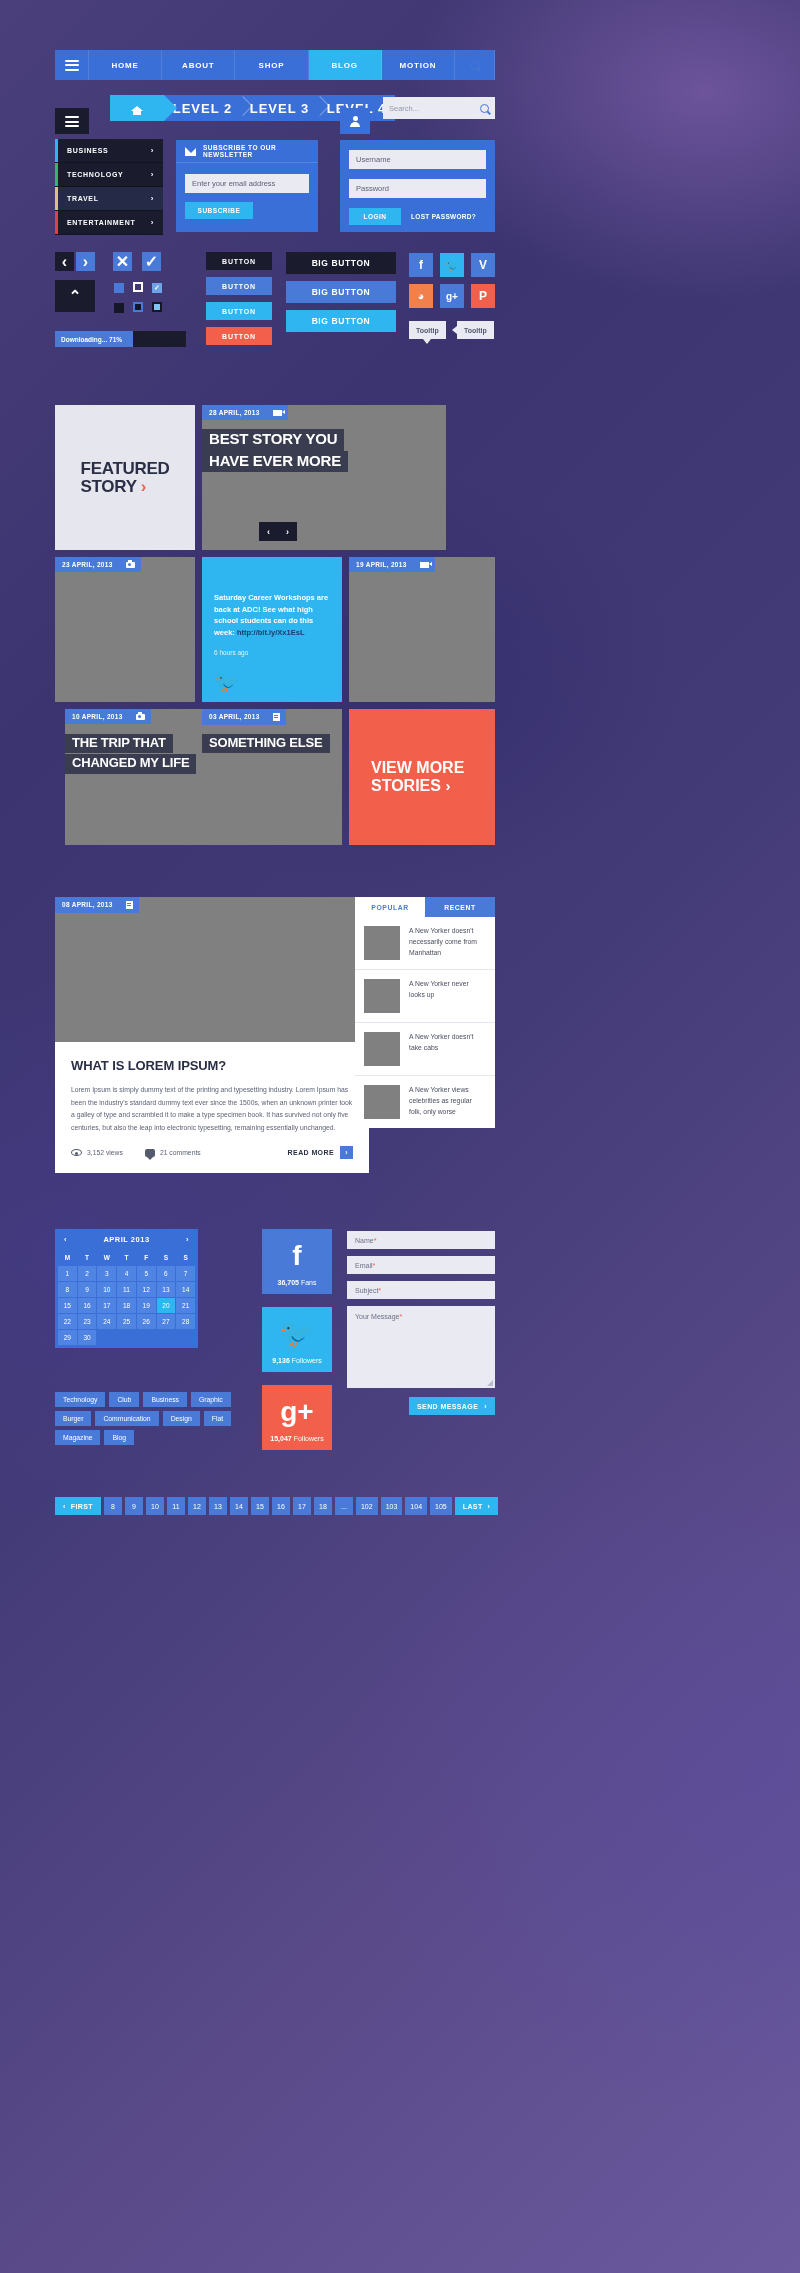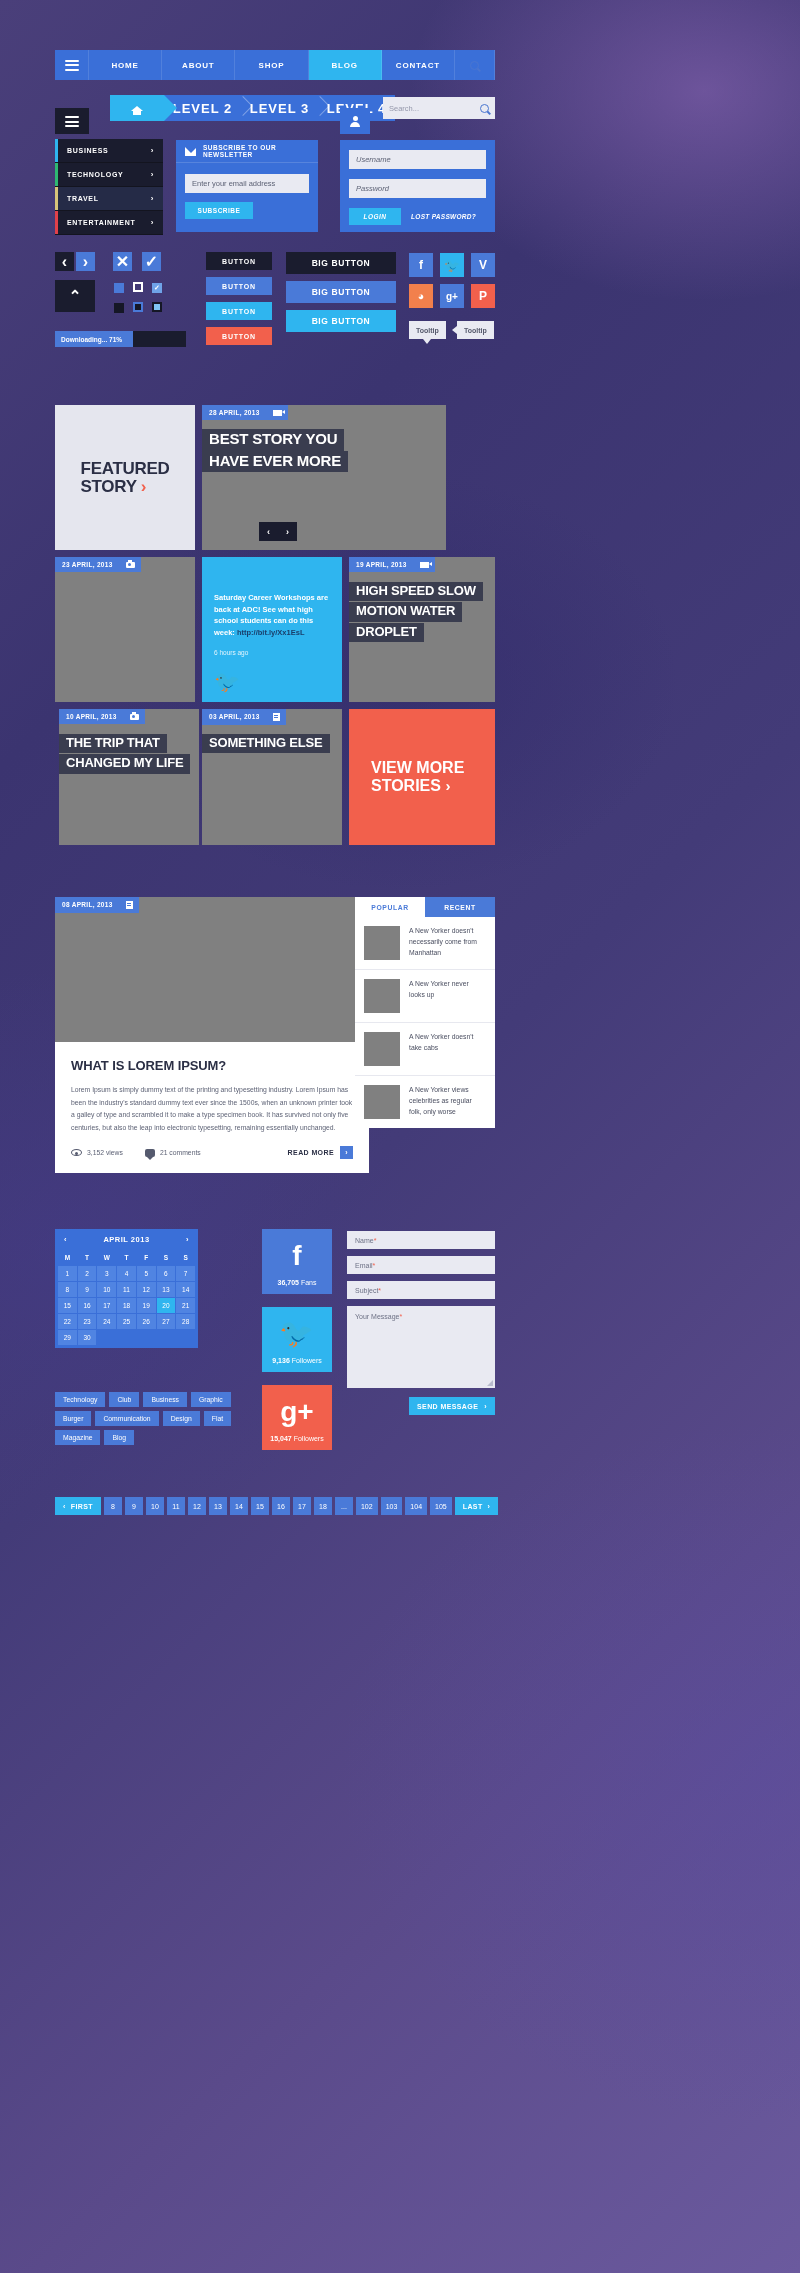--- a/index.html
+++ b/index.html
@@ -82,21 +82,21 @@
   .news-btn { margin:9px 9px 0; width:68px; height:17px; background:#2fb5ef;
     display:flex;align-items:center;justify-content:center; color:#fff; font-size:6.5px;
     letter-spacing:.5px; font-weight:bold; }
 
   
   .login-ico { position:absolute; left:340px; top:108px; width:30px; height:26px; background:#3a6fd8;
     display:flex;align-items:center;justify-content:center;}
   .u-ico { width:10px;height:11px;position:relative;}
   .u-ico::before{content:"";position:absolute;left:2.5px;top:0;width:5px;height:5px;border-radius:50%;background:#fff;}
   .u-ico::after{content:"";position:absolute;left:0;top:6px;width:10px;height:5px;border-radius:5px 5px 0 0;background:#fff;}
-  .panel-login { position:absolute; left:340px; top:140px; width:155px; height:92px; background:#3a6fd8;font-style:italic; }
+  .panel-login { position:absolute; left:340px; top:140px; width:155px; height:92px; background:#3a6fd8; }
   .lg-input { margin:10px 9px 0; height:19px; background:#e9eaf2; display:flex;
     align-items:center; padding-left:7px; color:#5d6275; font-size:7.5px; }
   .lg-row { margin:10px 9px 0; display:flex; align-items:center; gap:10px; }
   .lg-btn { width:52px;height:17px;background:#2fb5ef;display:flex;align-items:center;
     justify-content:center;color:#fff;font-size:6.5px;letter-spacing:.5px;font-weight:bold;}
   .lg-link { color:#fff; font-size:6.5px; letter-spacing:.3px; font-weight:bold; }
 
   
   .ctl { position:absolute; display:flex; align-items:center; justify-content:center;
     color:#fff; font-weight:bold; }
@@ -258,21 +258,21 @@
       <div class="burger">
           <span></span>
           <span></span>
           <span></span>
         </div>
     </div>
     <div class="cell nav-item">HOME</div>
     <div class="cell nav-item">ABOUT</div>
     <div class="cell nav-item">SHOP</div>
     <div class="cell nav-item active">BLOG</div>
-    <div class="cell nav-item">CONTACT</div>
+    <div class="cell nav-item">MOTION</div>
     <div class="cell nav-search">
       <div class="mag"></div>
     </div>
   </div>
 
   <div class="crumbs">
     <div class="crumb home">
       <div class="home-ico"></div>
     </div>
     <div class="crumb">LEVEL 2</div>
@@ -418,28 +418,23 @@
       <div class="tw-bird">🐦</div>
     </div>
 
     <div class="card" style="left:294px;top:152px;width:146px;height:145px">
       <div class="meta">
         <div class="date">19 APRIL, 2013</div>
         <div class="ic">
             <div class="ico-vid"></div>
           </div>
       </div>
-      <div class="ctitle" style="top:24px">
-        <span>HIGH SPEED SLOW</span><br>
-        <span>MOTION WATER</span><br>
-        <span>DROPLET</span>
-      </div>
-    </div>
-
-    <div class="card" style="left:4px;top:304px;width:140px;height:136px">
+    </div>
+
+    <div class="card" style="left:10px;top:304px;width:140px;height:136px">
       <div class="meta">
         <div class="date">10 APRIL, 2013</div>
         <div class="ic">
             <div class="ico-cam"></div>
           </div>
       </div>
       <div class="ctitle" style="top:24px">
         <span>THE TRIP THAT</span><br>
         <span>CHANGED MY LIFE</span>
       </div>

